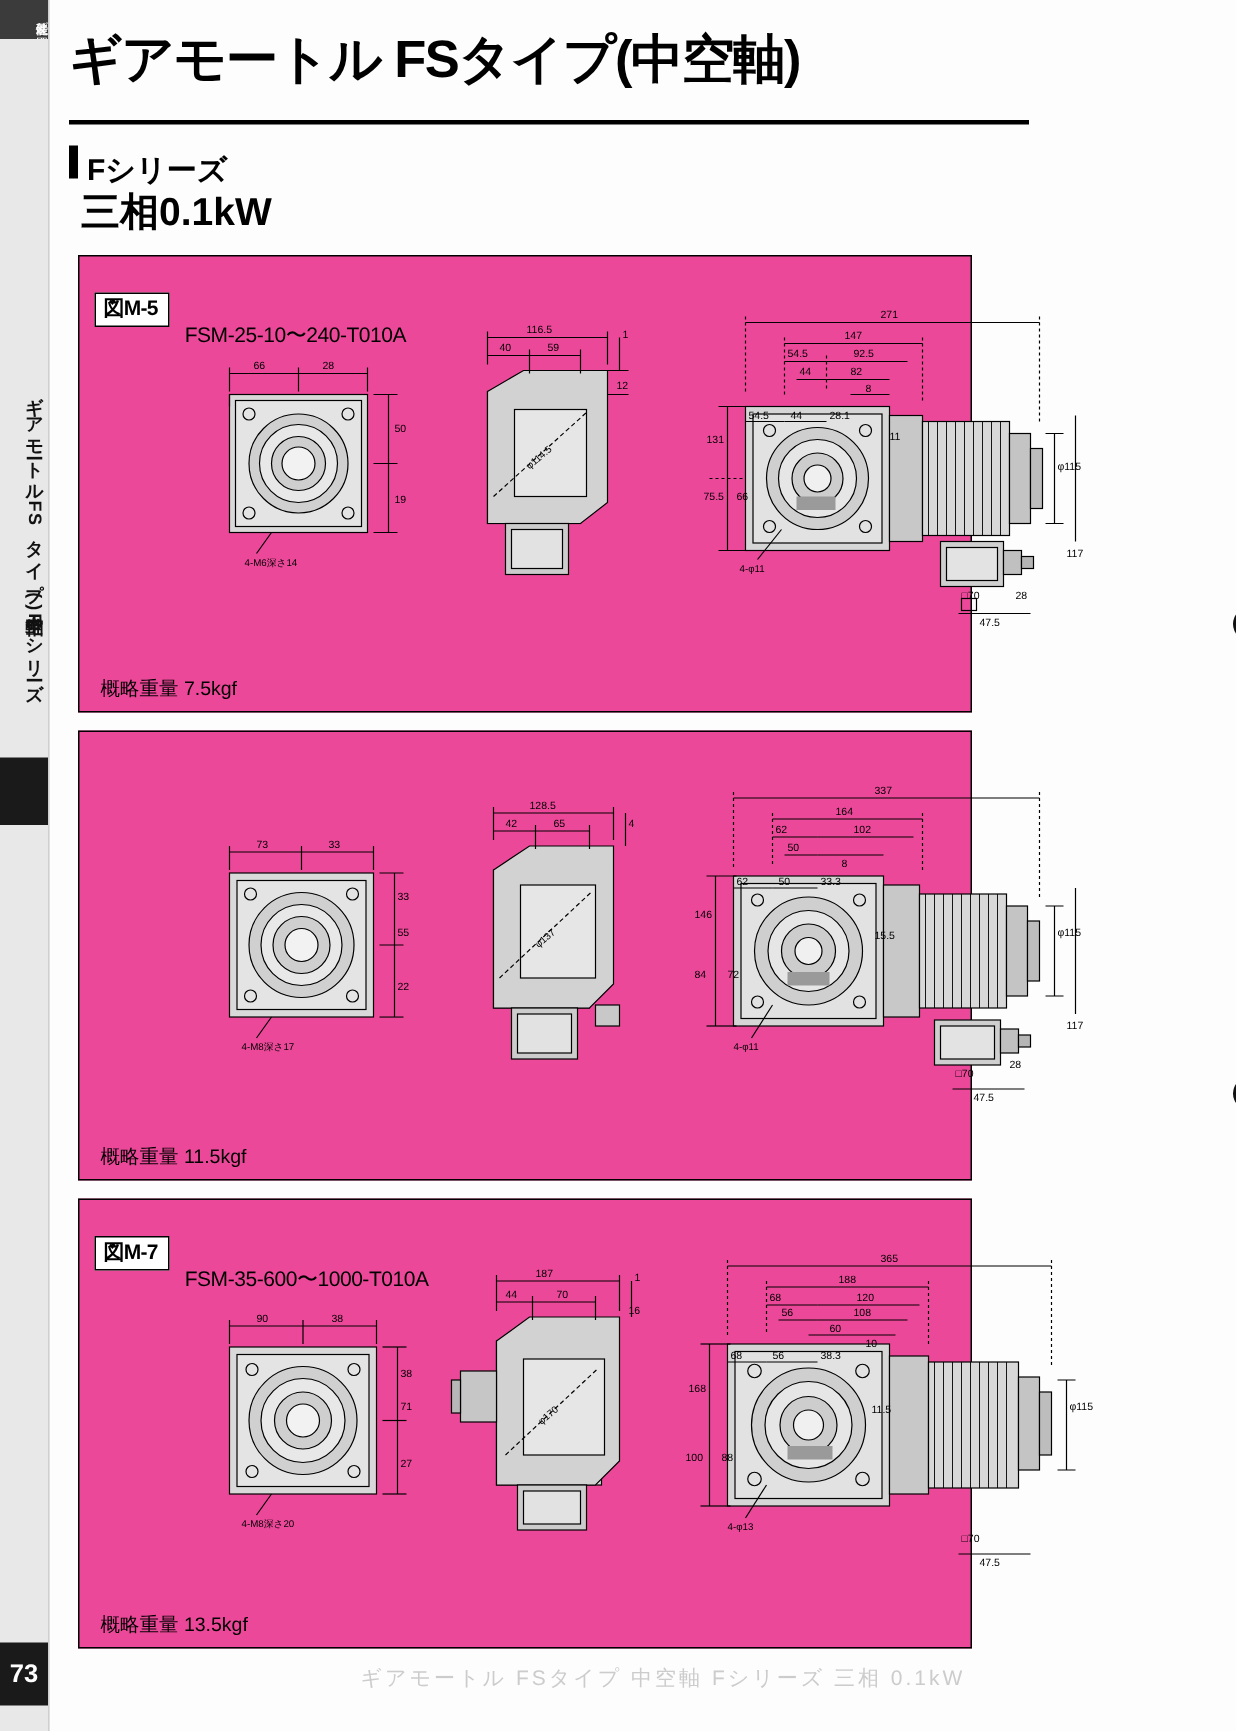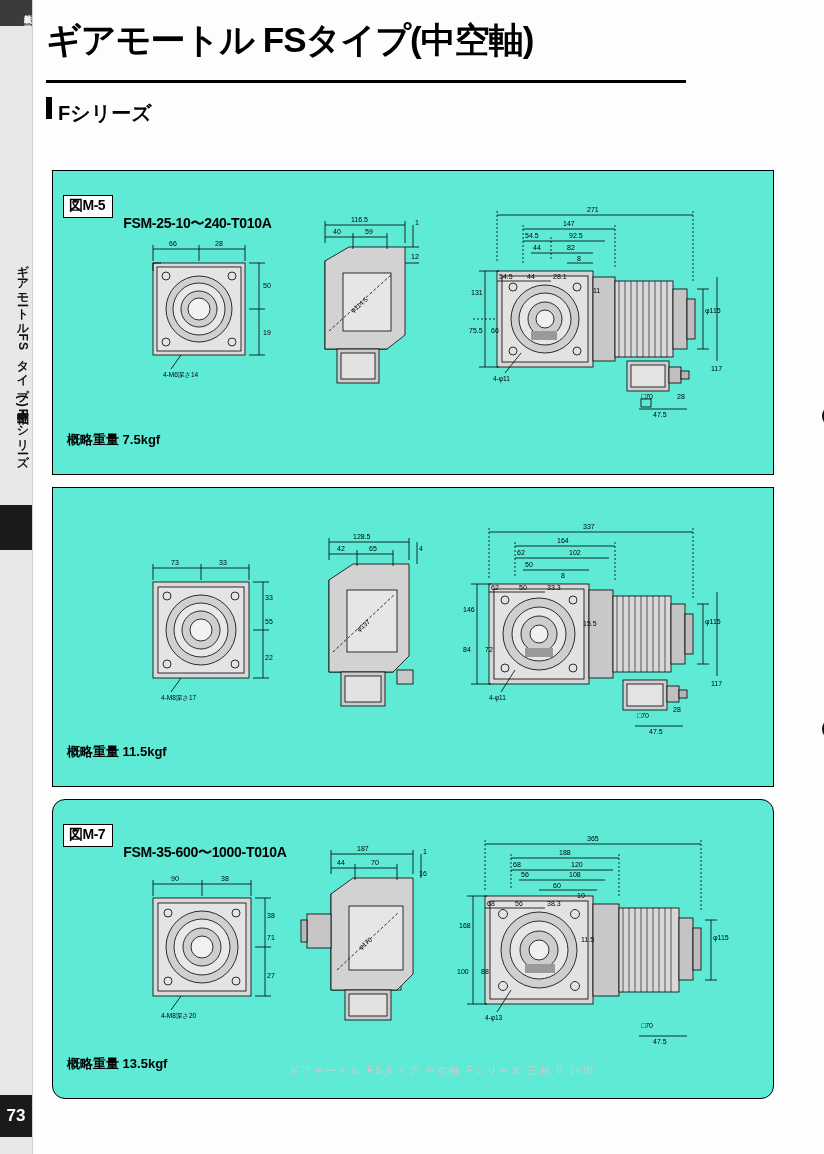--- a/index.html
+++ b/index.html
@@ -68,63 +68,63 @@
   }
   .series-mark{
     width:6px;height:22px;background:#000;margin-right:6px;
   }
   .series-text{font-size:20px;font-weight:bold;letter-spacing:0px;margin-top:12px;}
   .kw-text{
     position:absolute;left:22px;top:124px;font-size:26px;font-weight:bold;letter-spacing:0px;
   }
   
   .fig-box{
-    position:absolute;left:20px;width:722px;
+    position:absolute;left:20px;width:596px;
     border:1.5px solid #000;
-    background:#5eead4;
+    background:#ec4899;
     box-sizing:border-box;
   }
   #fig1{top:170px;height:305px;}
   #fig2{top:487px;height:300px;}
-  #fig3{top:799px;height:300px;border-radius:13px;}
+  #fig3{top:799px;height:300px;}
   .fig-head{
     position:absolute;left:10px;top:8px;display:flex;align-items:center;
   }
   .fig-tag{
     border:1.5px solid #000;
     background:#fff;
     font-size:14px;font-weight:bold;
     padding:1px 7px 2px 5px;
     margin-right:10px;
     letter-spacing:-0.5px;
   }
   .fig-model{
-    font-size:14px;font-weight:bold;letter-spacing:-0.3px;margin-top:36px;
+    font-size:14px;font-weight:normal;letter-spacing:-0.3px;margin-top:36px;
   }
   .fig-weight{
-    position:absolute;left:14px;bottom:25px;
-    font-size:13px;font-weight:bold;
+    position:absolute;left:14px;bottom:6px;
+    font-size:13px;font-weight:normal;
   }
   .draw-area{
     position:absolute;left:0;top:32px;right:0;bottom:32px;
   }
   .dot{
     position:absolute;width:22px;height:22px;border-radius:50%;background:#111;
   }
   #dot1{left:790px;top:405px;}
   #dot2{left:790px;top:718px;}
   
   .ghost{
     position:absolute;color:#c9c9c9;font-size:10px;letter-spacing:1px;white-space:nowrap;
     user-select:none;
   }
   svg{display:block;}
   .bottom-ghost{
-    position:absolute;left:60px;top:1064px;width:700px;text-align:center;
-    color:#cccccc;font-size:10px;letter-spacing:2px;
+    position:absolute;left:60px;top:1110px;width:700px;text-align:center;
+    color:#cccccc;font-size:14px;letter-spacing:2px;
   }
 </style>
 </head>
 <body>
 
 <div class="page">
 
   <div class="gutter"></div>
   <div class="gutter-top-tab">性能表及び寸法図</div>
   <div class="gutter-vtext">ギアモートル FSタイプ(中空軸)・Fシリーズ</div>
@@ -135,20 +135,21 @@
 
     <div class="title-bar">
       <div class="title-main">ギアモートル FSタイプ(中空軸)</div>
     </div>
     <div class="title-underline"></div>
 
     <div class="series-row">
       <div class="series-mark"></div>
       <div class="series-text">Fシリーズ</div>
     </div>
+    <div class="kw-text">三相0.1kW</div>
 
     <div class="ghost" style="left:240px;top:196px;">FSM-25-10〜240-T010A 図M-5</div>
 
     <div class="fig-box" id="fig1">
       <div class="fig-head">
         <div class="fig-tag">図M-5</div>
         <div class="fig-model">FSM-25-10〜240-T010A</div>
       </div>
       <div class="draw-area">
         <svg width="718" height="240" viewBox="0 0 718 240">

